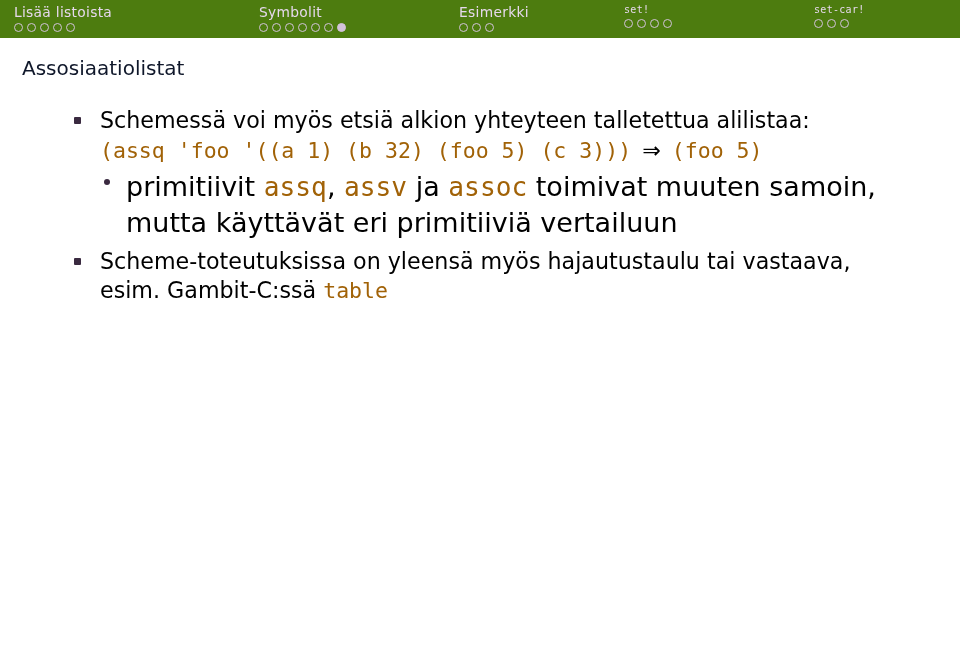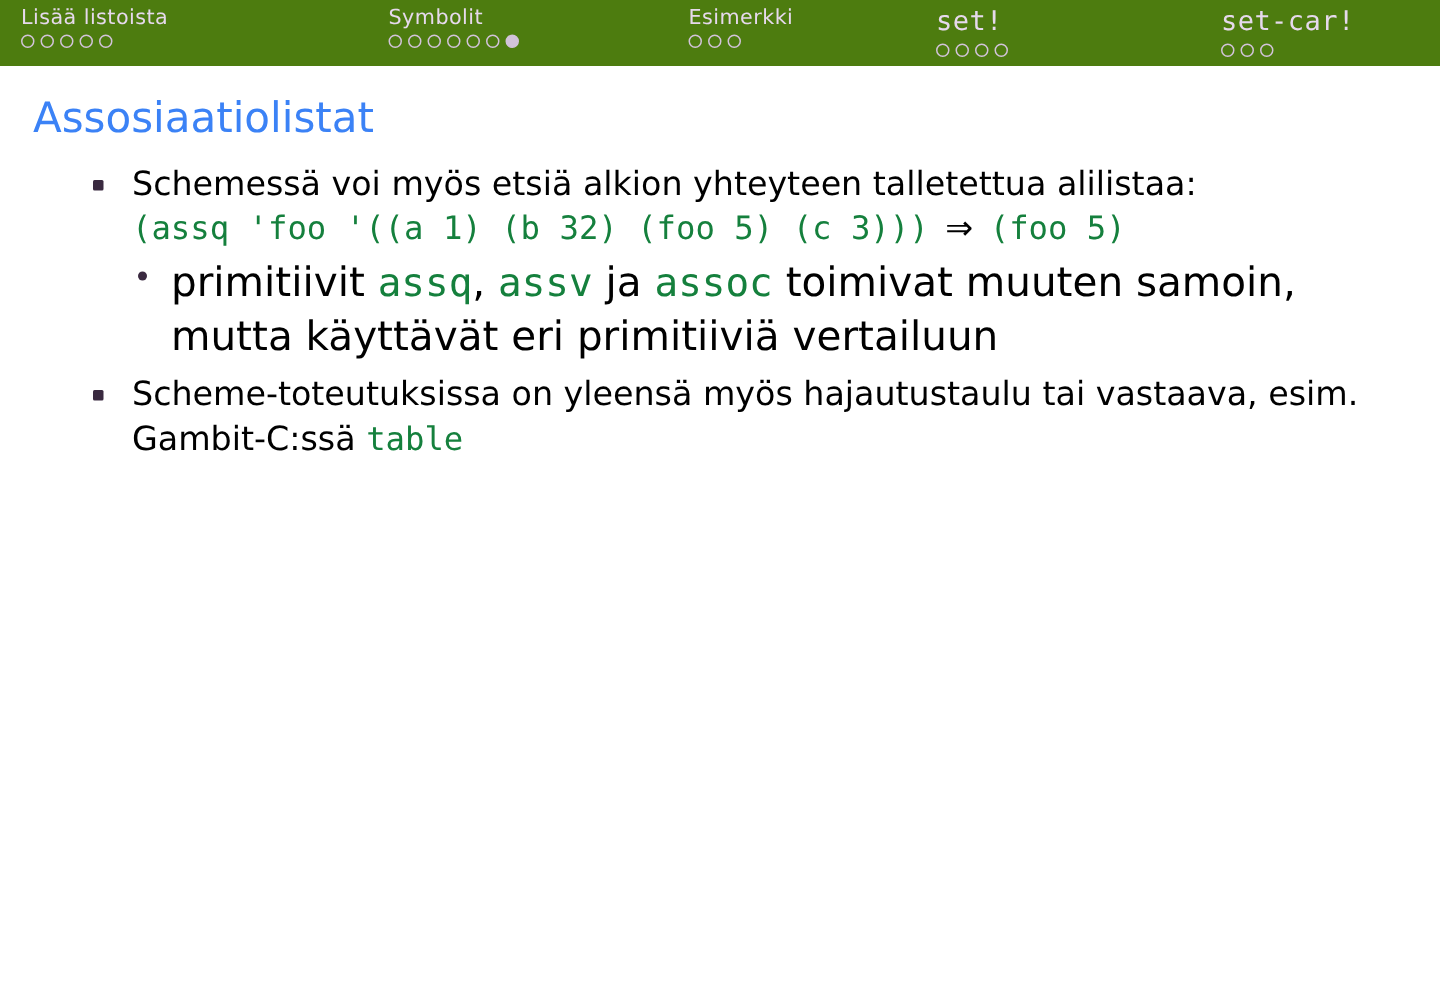--- a/index.html
+++ b/index.html
@@ -30,52 +30,52 @@
   .nav-col.c1 { flex: 0 0 245px; }
   .nav-col.c2 { flex: 0 0 200px; }
   .nav-col.c3 { flex: 0 0 165px; }
   .nav-col.c4 { flex: 0 0 190px; }
   .nav-col.c5 { flex: 1 1 auto; }
   .nav-label {
     letter-spacing: 0.3px;
   }
   .nav-label.mono {
     font-family: "Consolas", "Menlo", "DejaVu Sans Mono", monospace;
-    font-size: 18px;
+    font-size: 10px;
   }
   .dots {
     margin-top: 2px;
     display: flex;
     gap: 4px;
   }
   .dot {
     width: 9px;
     height: 9px;
     border: 1px solid #d2c3d9;
     border-radius: 50%;
     box-sizing: border-box;
   }
   .dot.filled {
     background: #d2c3d9;
   }
   .title {
-    font-size: 28px;
+    font-size: 20px;
     font-weight: 400;
-    color: #3b82f6;
+    color: #0f172a;
     padding: 18px 22px 14px 22px;
   }
   .body {
     padding: 0 40px 20px 88px;
     font-size: 22.2px;
     line-height: 1.32;
     color: #000;
   }
   ul.top {
     list-style: none;
-    margin: 0;
+    margin: 12px;
     padding: 0;
   }
   ul.top > li {
     position: relative;
     padding-left: 0;
     margin: 0 0 7px 0;
   }
   ul.top > li::before {
     content: "";
     position: absolute;
@@ -103,21 +103,21 @@
     top: 10px;
     width: 6px;
     height: 6px;
     background: #3a2a40;
     border-radius: 50%;
   }
   .mono {
     font-family: "Consolas", "Menlo", "DejaVu Sans Mono", monospace;
     font-size: 0.97em;
   }
-  .green { color: #15803d; }
+  .green { color: #a16207; }
   .purple { color: #651a86; }
   .arrow {
     display: inline-block;
     margin: 0 4px;
   }
 </style>
 </head>
 <body>
 
 <div class="nav">

